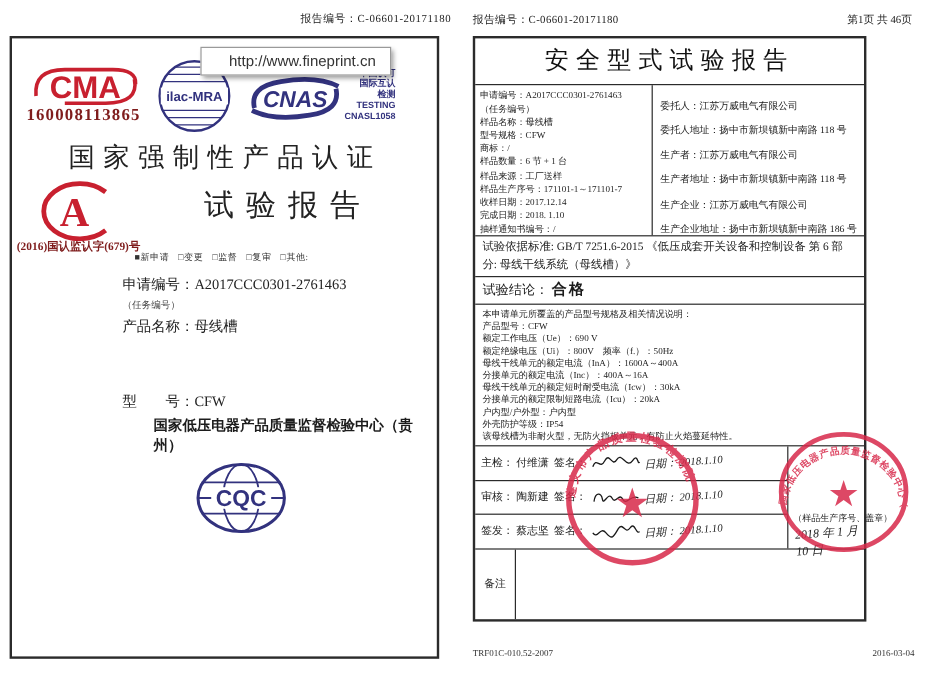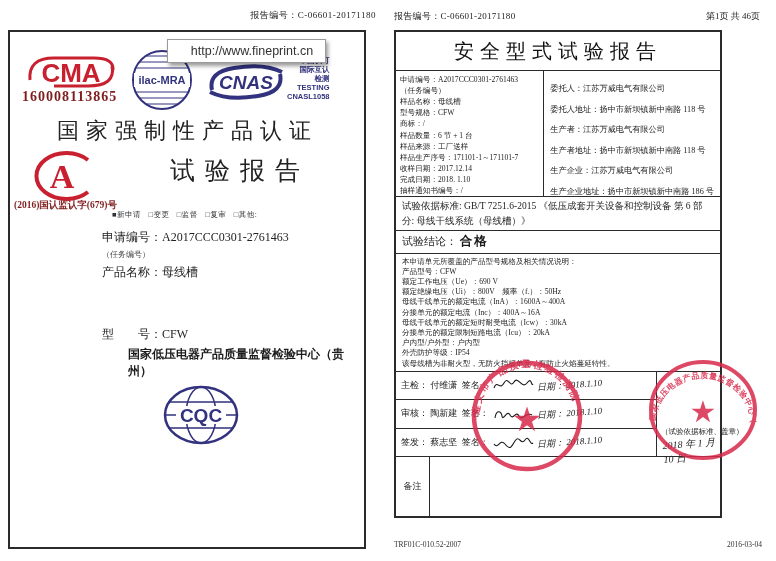--- a/index.html
+++ b/index.html
@@ -210,21 +210,21 @@
         <div class="sign-row">
           <span>签发： 蔡志坚</span>&nbsp;&nbsp;
           <span>签名：</span>
           <svg class="sig-svg" width="42" height="14" viewBox="0 0 42 14">
               <path d="M2,8 C6,14 8,2 13,8 S19,12 23,5 S29,10 33,4 S38,10 41,7" fill="none" stroke="#1a1a1a" stroke-width="1.1"></path>
             </svg>
           <span class="hand">日期： 2018.1.10</span>
         </div>
       </div>
       <div id="stamp-cell">
-        <div id="stamp-note">（试验依据标准、盖章）</div>
+        <div id="stamp-note">（样品生产序号、盖章）</div>
         <div id="stamp-date" class="hand">2018 年 1 月 10 日</div>
       </div>
     </div>
 
     <div class="row" id="r-remark">
       <div id="remark-label">备注</div>
       <div style="flex:1;"></div>
     </div>
   </div>
 

